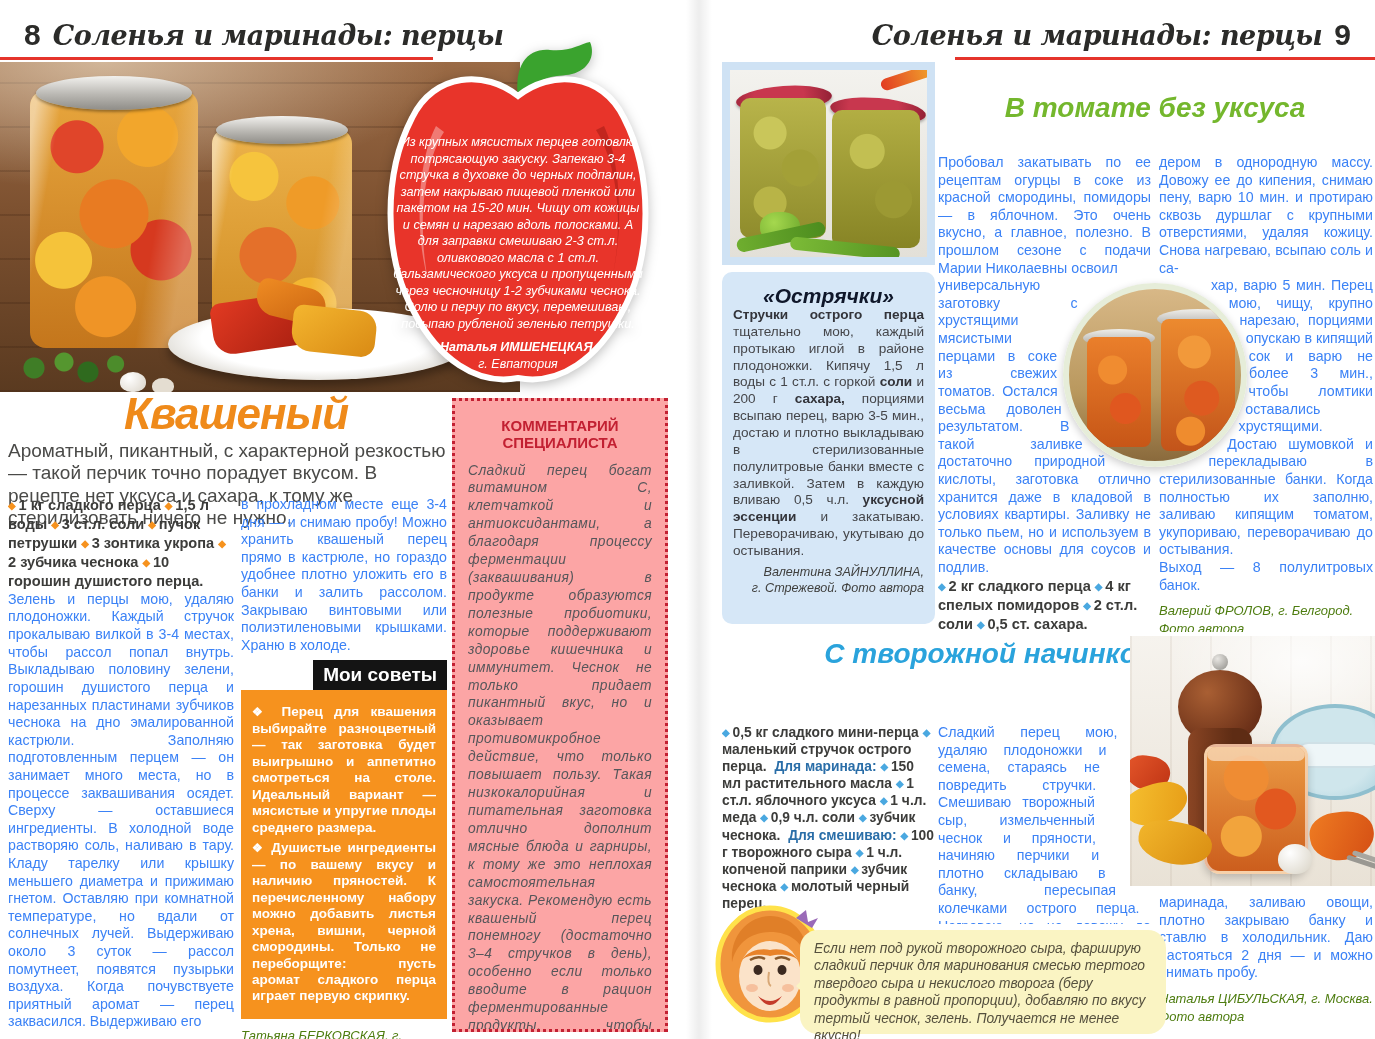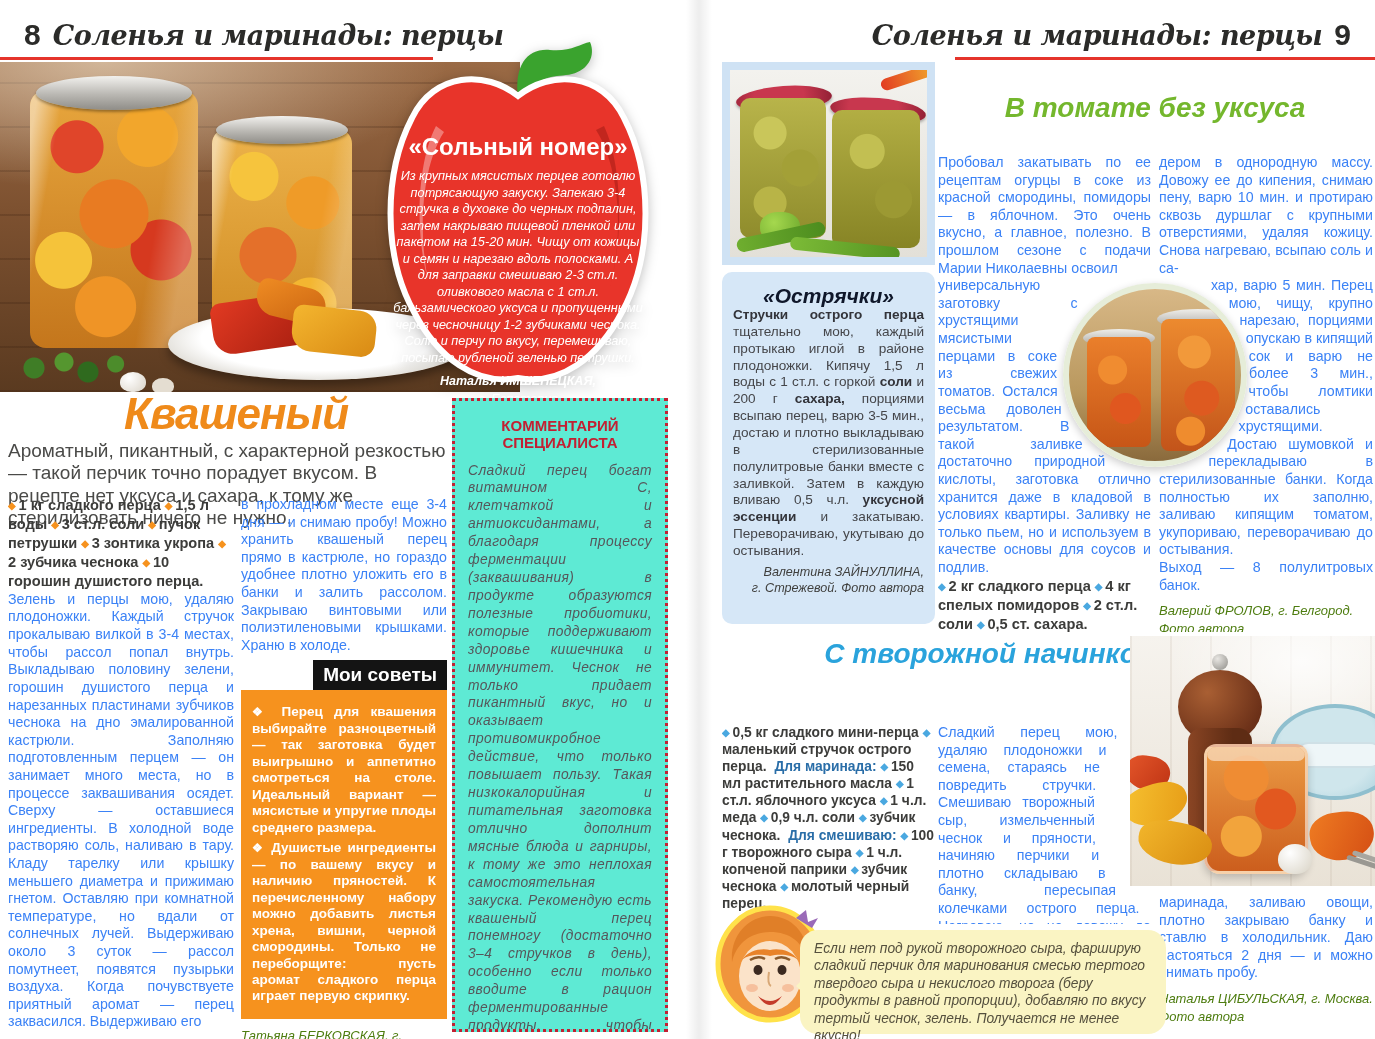--- a/index.html
+++ b/index.html
@@ -95,21 +95,21 @@
   .kv-col2 { position:absolute; left:241px; top:496px; width:206px; height:536px; }
   .tips-label { display:block; margin:6px 0 0 auto; width:max-content; background:#141414; color:#ffffff;
     font:700 19px/1 "Liberation Sans", sans-serif; padding:5px 10px 6px; }
   .tips-box { background:#f6921e; color:#ffffff; padding:14px 11px 10px; margin-top:0;
     font:700 13.5px/1.22 "Liberation Sans", sans-serif; text-align:justify; }
   .tips-box p { margin-bottom:4px; }
   .tips-box p::before { content:"❖ "; font-size:12px; }
 
   
   .comment-box { position:absolute; left:452px; top:398px; width:216px; height:634px; overflow:hidden;
-    border:3px dotted #c22032; padding:16px 13px 10px; background:#5eead4; }
+    border:3px dotted #c22032; padding:16px 13px 10px; background:#fca5a5; }
   .comment-head { text-align:center; color:#c22032; font:800 15px/1.15 "Liberation Sans", sans-serif; margin-bottom:10px; }
   .comment-body { font:italic 400 13.8px/1.3 "Liberation Sans", sans-serif; letter-spacing:.03em; color:#56565a; text-align:justify; }
 
   
   .photo-ostr { position:absolute; left:722px; top:62px; width:213px; height:203px; background:#cfe2f4; padding:8px; }
   .photo-ostr .inner { position:relative; width:100%; height:100%; background:linear-gradient(180deg,#f3f2ee,#e3e0d8); overflow:hidden; }
   .ojar { position:absolute; border-radius:10px; overflow:hidden; }
   .ojar1 { left:10px; top:28px; width:86px; height:140px;
     background:
       radial-gradient(circle at 35% 25%, #c9c65a 0 16px, rgba(0,0,0,0) 17px),
@@ -247,21 +247,20 @@
   </div>
 
   <div class="callout">
     <svg viewBox="0 0 304 358">
       <path d="M152,58 C148,24 162,8 184,10 C204,12 214,4 224,2 C230,16 222,30 206,34 C190,38 172,32 166,58 Z" fill="#3aa32e"></path>
       <path d="M152,56 C120,30 68,32 46,78 C18,132 16,214 48,272 C72,318 110,346 152,338 C194,346 232,318 256,272 C288,214 286,132 258,78 C236,32 184,30 152,56 Z" fill="#e8342a" stroke="#ffffff" stroke-width="6"></path>
       <path d="M70,86 C52,120 48,190 62,240 C52,190 56,126 78,92 Z" fill="#ffffff" opacity="0.35"></path>
       <path d="M238,86 C256,124 258,196 244,246 C258,196 254,128 230,90 Z" fill="#7a0f0a" opacity="0.35"></path>
     </svg>
     <div class="callout-text">
-      <div class="callout-title">«Сольный номер»</div>
       <div class="callout-body">Из крупных мясистых перцев готовлю потрясающую закуску. Запекаю 3-4 стручка в духовке до черных подпалин, затем накрываю пищевой пленкой или пакетом на 15-20 мин. Чищу от кожицы и семян и нарезаю вдоль полосками. А для заправки смешиваю 2-3 ст.л. оливкового масла с 1 ст.л. бальзамического уксуса и пропущенными через чесночницу 1-2 зубчиками чеснока. Солю и перчу по вкусу, перемешиваю, посыпаю рубленой зеленью петрушки.</div>
       <div class="callout-author">Наталья ИМШЕНЕЦКАЯ,</div>
       <div class="callout-place">г. Евпатория</div>
     </div>
   </div>
 
   <h1 class="kv-title">Квашеный</h1>
   <p class="kv-lead lead-txt">Ароматный, пикантный, с характерной резкостью — такой перчик точно порадует вкусом. В рецепте нет уксуса и сахара, к тому же стерилизовать ничего не нужно.</p>
 
   <div class="kv-col1">

